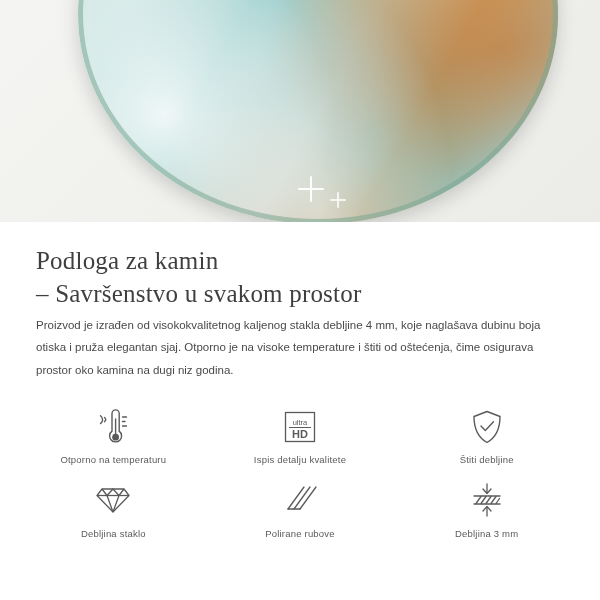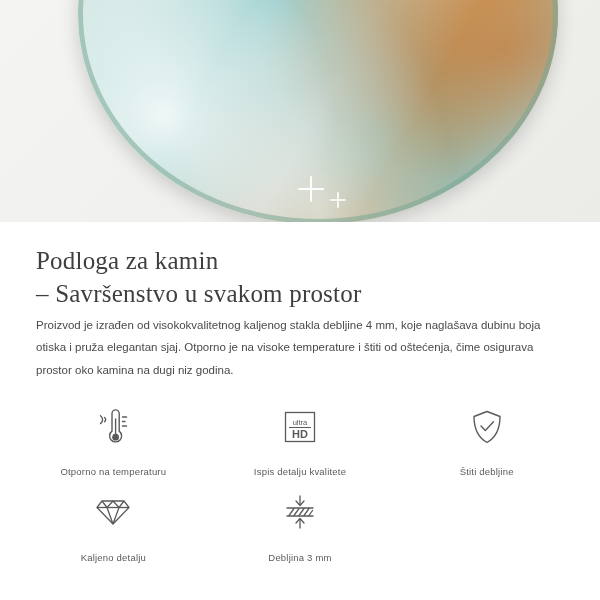--- a/index.html
+++ b/index.html
@@ -127,21 +127,21 @@
     align-items: center;
     justify-content: flex-start;
   }
   .feature-icon {
     height: 44px;
     display: flex;
     align-items: flex-start;
     justify-content: center;
   }
   .feature-label {
-    margin-top: 15px;
+    margin-top: 3px;
     font-size: 9.5px;
     color: #5a5a5a;
     text-align: center;
     letter-spacing: .2px;
   }
   svg { display: block; }
 </style>
 </head>
 <body>
 
@@ -209,23 +209,34 @@
     <div class="feature">
       <div class="feature-icon">
         <svg width="40" height="36" viewBox="0 0 40 36" fill="none" stroke="#5a5a5a" stroke-width="1.3" stroke-linejoin="round">
           <path d="M9 8 L31 8 L36 14.5 L20 31 L4 14.5 Z"></path>
           <path d="M4 14.5 L36 14.5"></path>
           <path d="M9 8 L14 14.5 L20 31"></path>
           <path d="M31 8 L26 14.5 L20 31"></path>
           <path d="M14 14.5 L20 8 L26 14.5"></path>
         </svg>
       </div>
-      <div class="feature-label">Kaljeno detalju</div>
-    </div>
-
+      <div class="feature-label">Debljina staklo</div>
+    </div>
+
+    <div class="feature">
+      <div class="feature-icon">
+        <svg width="40" height="36" viewBox="0 0 40 36" fill="none" stroke="#5a5a5a" stroke-width="1.3" stroke-linecap="round">
+          <path d="M8 28 L24 6"></path>
+          <path d="M14 28 L30 6"></path>
+          <path d="M20 28 L36 6"></path>
+          <path d="M8 28 L20 28"></path>
+        </svg>
+      </div>
+      <div class="feature-label">Polirane rubove</div>
+    </div>
 
     <div class="feature">
       <div class="feature-icon">
         <svg width="40" height="38" viewBox="0 0 40 38" fill="none" stroke="#5a5a5a" stroke-width="1.3" stroke-linecap="round" stroke-linejoin="round">
           <line x1="20" y1="3" x2="20" y2="11"></line>
           <polyline points="16,8 20,12.5 24,8"></polyline>
           <line x1="7" y1="15" x2="33" y2="15"></line>
           <line x1="7" y1="23" x2="33" y2="23"></line>
           <line x1="9" y1="22.5" x2="14" y2="15.5"></line>
           <line x1="14" y1="22.5" x2="19" y2="15.5"></line>

